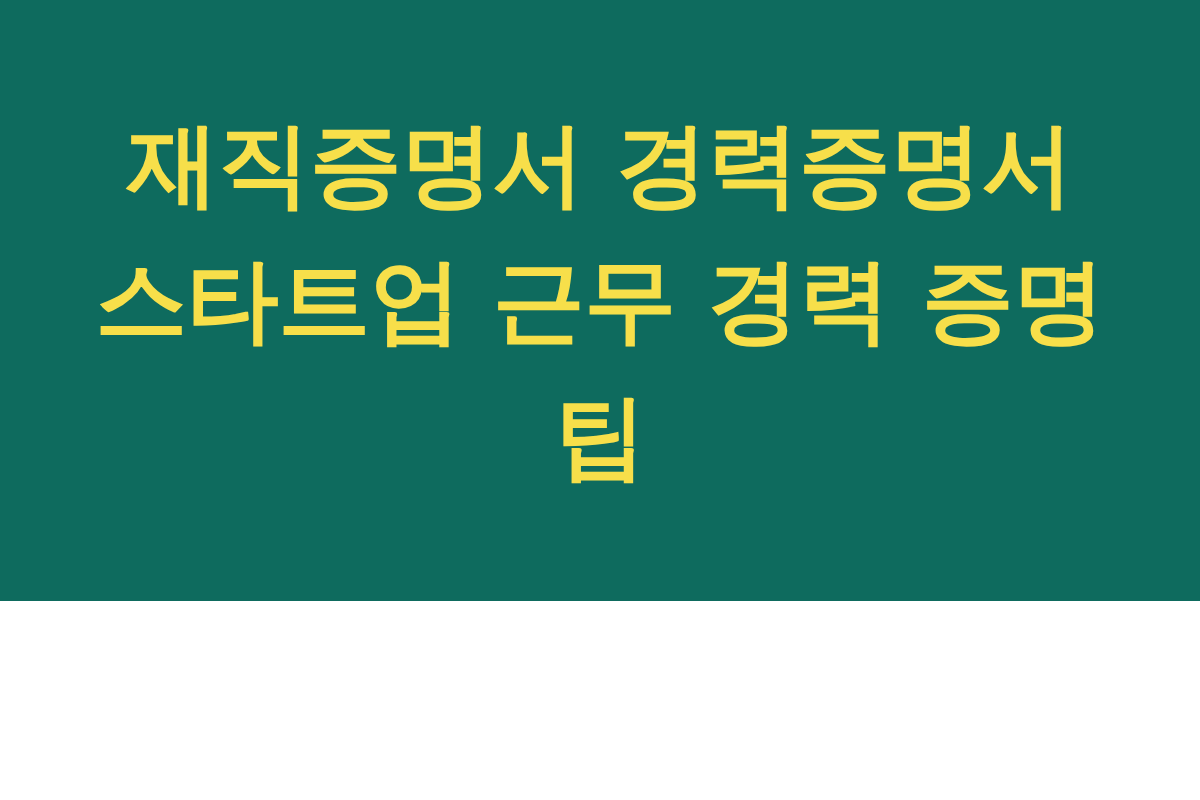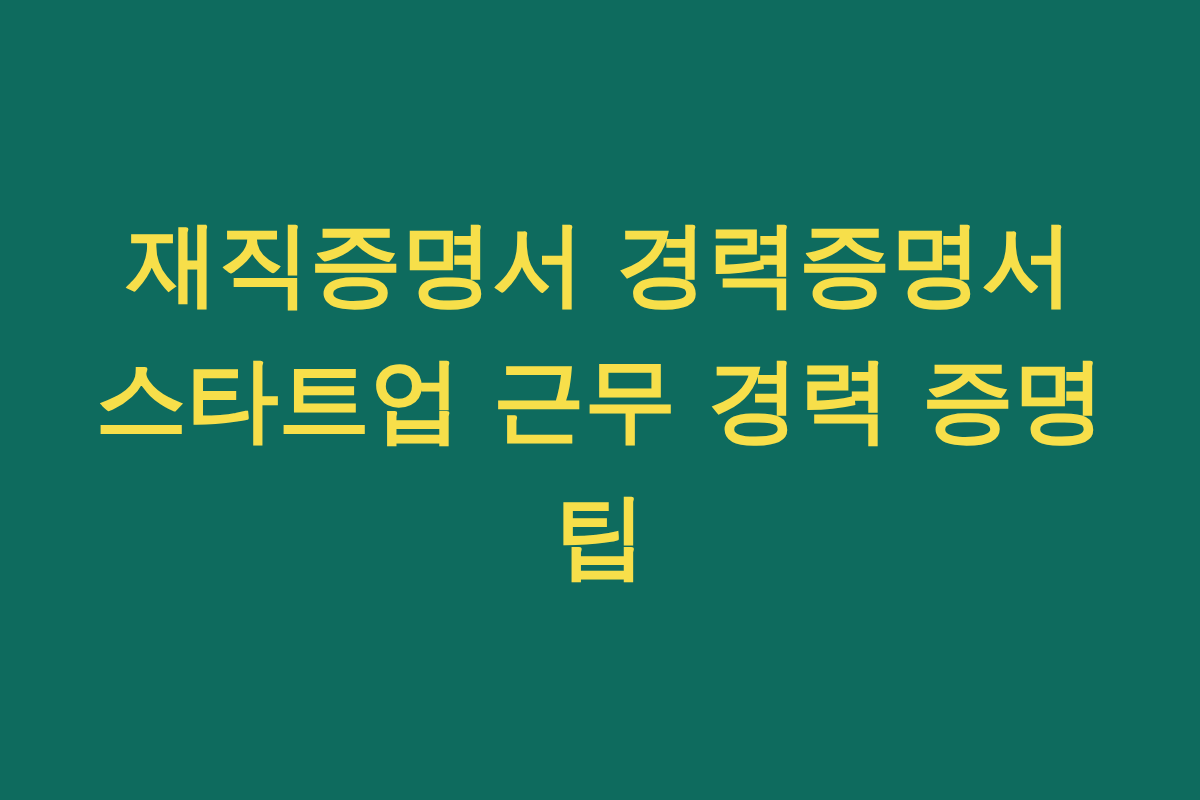--- a/index.html
+++ b/index.html
@@ -12,21 +12,21 @@
     width: 1200px;
     height: 800px;
     overflow: hidden;
     font-family: "DejaVu Sans", "Liberation Sans", sans-serif;
   }
 
   #banner {
     position: relative;
     box-sizing: border-box;
     width: 1200px;
-    height: 800px;
+    height: 601px;
     background: #0E6B5E;
     display: flex;
     align-items: center;
     justify-content: center;
     overflow: hidden;
   }
 
   #headline-block {
     width: 1060px;
     margin: 0;

